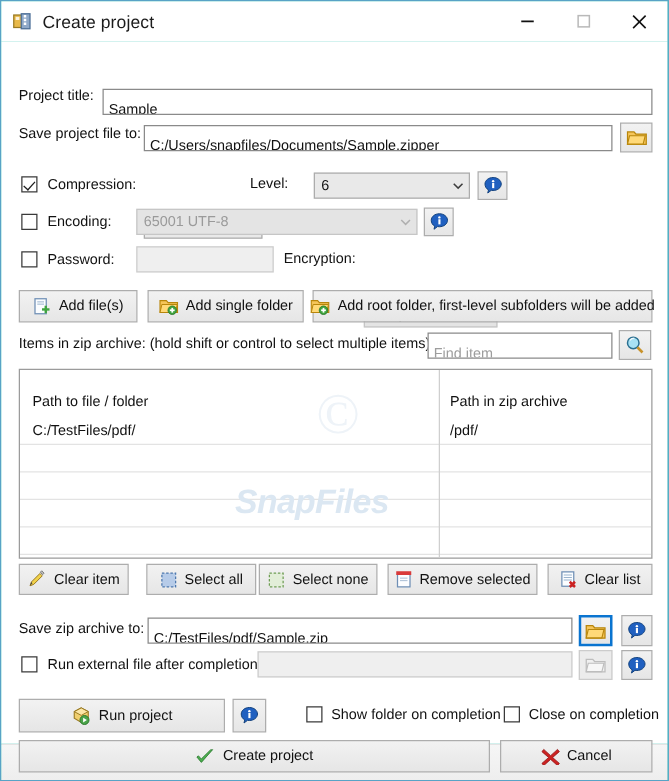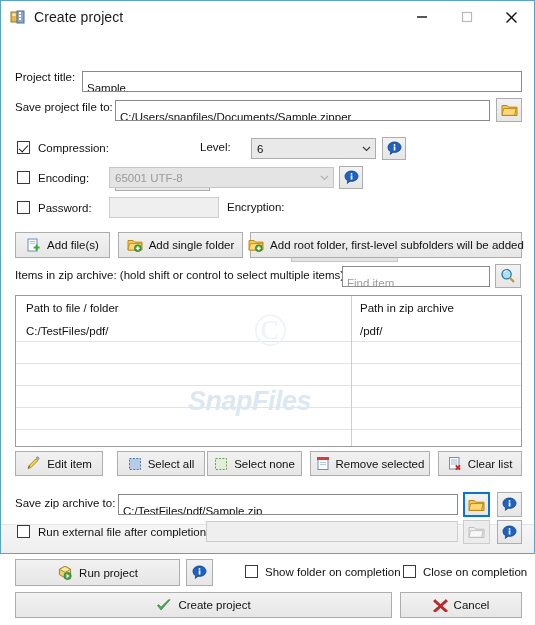--- a/index.html
+++ b/index.html
@@ -5,21 +5,21 @@
   html,body{margin:0;padding:0;}
   body{
     width:535px;height:625px;
     background:#ffffff;
     font-family:"Liberation Sans", sans-serif;
     font-size:11.5px;
     color:#111111;
     overflow:hidden;
   }
   .window{
-    position:absolute;left:0;top:0;width:535px;height:554px;
+    position:absolute;left:0;top:0;width:535px;height:625px;
     box-sizing:border-box;
     border:1px solid #58a3c6;
     background:#14b8a6;
     display:flex;flex-direction:column;
   }
   
   .titlebar{
     height:32px;flex:0 0 32px;
     display:flex;align-items:center;
     background:#ffffff;
@@ -105,21 +105,21 @@
     background:linear-gradient(#f2f2f2,#e6e6e6);
     display:flex;align-items:center;justify-content:center;
   }
   .iconbtn.focused{border:2px solid #0a74d0;}
   .iconbtn.disabled{background:#ececec;border:1px solid #cccccc;}
   
   .list{
     position:absolute;box-sizing:border-box;
     border:1px solid #9b9b9b;background:#ffffff;overflow:hidden;
   }
-  .lhead{display:flex;height:24px;align-items:center;}
+  .lhead{display:flex;height:24px;align-items:center;margin-top:14px;}
   .lrow{display:flex;height:21px;align-items:center;border-bottom:1px solid #e3e3e3;}
   .lrow.first{border-bottom:1px solid #e3e3e3;}
   .lc1{width:336px;box-sizing:border-box;padding-left:10px;overflow:hidden;white-space:nowrap;}
   .lc2{flex:1 1 auto;box-sizing:border-box;padding-left:8px;overflow:hidden;white-space:nowrap;}
   .vdiv{position:absolute;top:0;bottom:0;width:1px;background:#cfcfcf;}
   
   .wm{
     position:absolute;pointer-events:none;
     font-style:italic;font-weight:bold;
     color:#dbe7f2;
@@ -347,21 +347,21 @@
     </div>
 
     <div class="btn" style="position:absolute;left:14px;top:418px;width:88px;height:25px;">
       <span class="bico">
         <svg width="15" height="15" viewBox="0 0 15 15">
           <path d="M2 12.6l1.1-3 6.8-6.8 1.9 1.9-6.8 6.8z" fill="#f2d24a" stroke="#9a7a22" stroke-width="0.8"></path>
           <path d="M10.2 1.8l1.9 1.9 1.2-1.2-1.9-1.9z" fill="#b8b8b8" stroke="#777" stroke-width="0.7"></path>
           <path d="M2 12.6l1.1-3 .9.9z" fill="#4a4a4a"></path>
         </svg>
       </span>
-      <span>Edit item</span>
+      <span>Clear item</span>
     </div>
 
     <div class="btn" style="position:absolute;left:116px;top:418px;width:88px;height:25px;">
       <span class="bico">
         <svg width="14" height="14" viewBox="0 0 14 14">
           <rect x="1.5" y="1.5" width="11" height="11" fill="#b6cbe8" stroke="#4d78ae" stroke-width="1" stroke-dasharray="2,1.4"></rect>
         </svg>
       </span>
       <span>Select all</span>
     </div>

